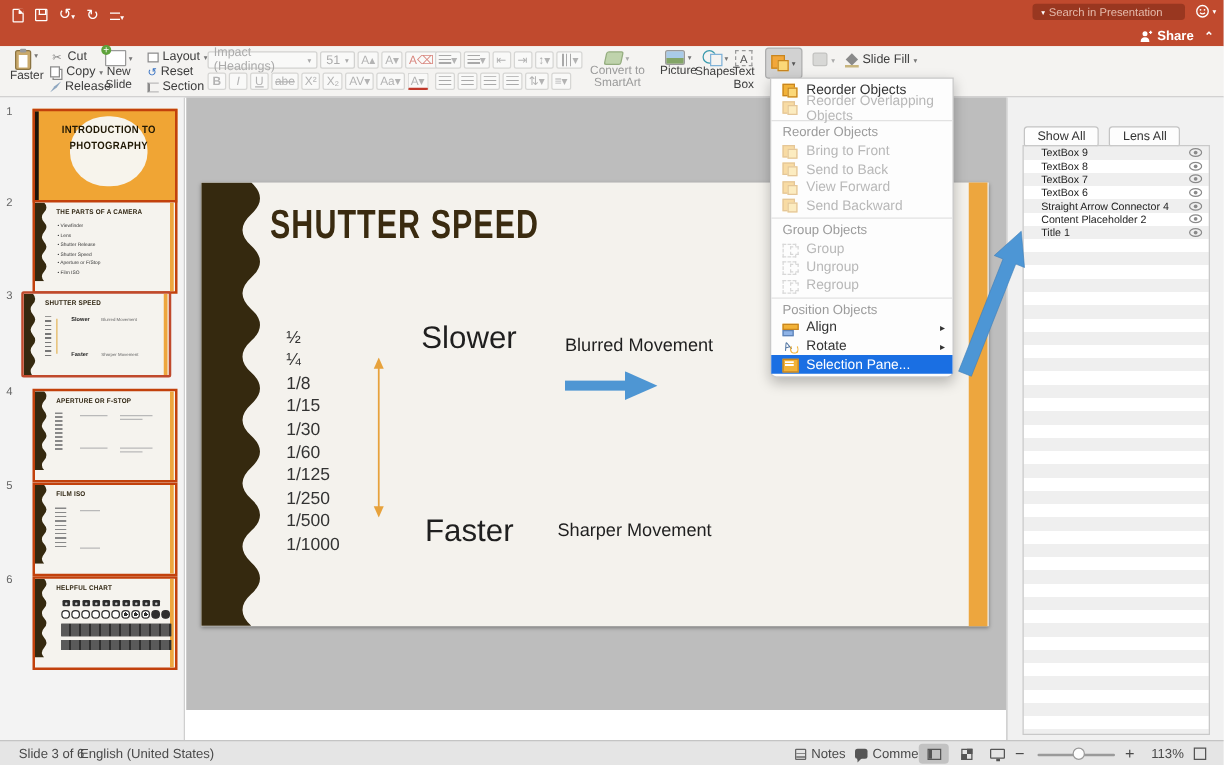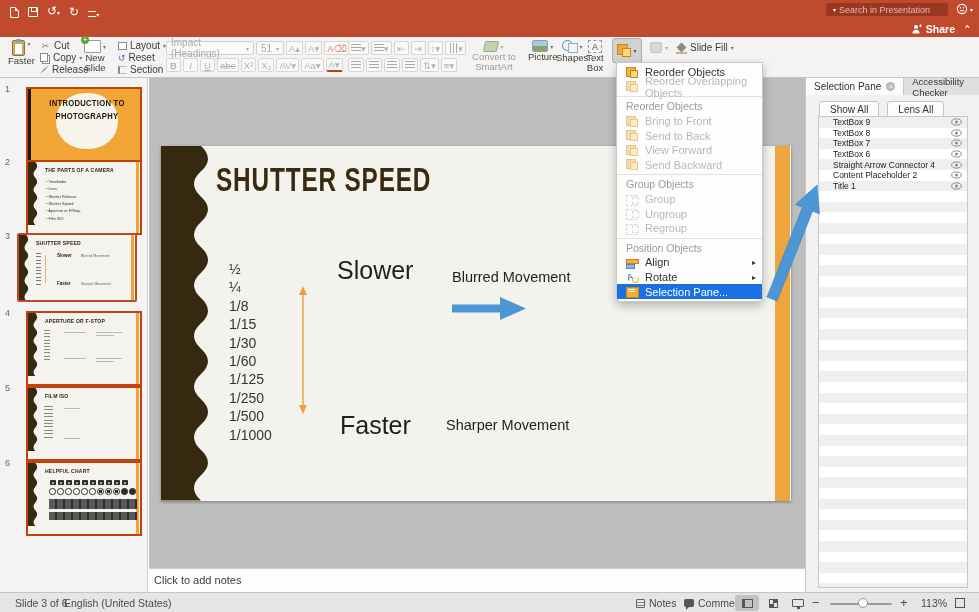--- a/index.html
+++ b/index.html
@@ -475,34 +475,22 @@
       <div class="blurred">Blurred Movement</div>
       <svg class="barrow" width="74" height="23">
         <rect x="0" y="7.5" width="50" height="8" fill="#4E96D3"></rect>
         <polygon points="48,0 74,11.5 48,23" fill="#4E96D3"></polygon>
       </svg>
       <div class="faster">Faster</div>
       <div class="sharper">Sharper Movement</div>
     </div>
   </div>
 
-  <div class="notesbar">
-    <span>Click to add notes</span>
-  </div>
 
   <div class="rightpanel">
-    <div class="sp-tabs">
-      <div class="sp-tab active">
-        <span>Selection Pane</span>
-        <span class="xcircle">×</span>
-      </div>
-      <div class="sp-tab idle">
-          <span>Accessibility Checker</span>
-        </div>
-    </div>
     <div class="sp-btns">
       <span class="sp-btn">Show All</span>
       <span class="sp-btn">Lens All</span>
     </div>
     <div class="sp-list">
       <div class="sp-row">
           <span>TextBox 9</span>
           <svg class="eye" width="11" height="8">
             <ellipse cx="5.5" cy="4" rx="4.8" ry="3.1" fill="none" stroke="#8a8a8a" stroke-width="1"></ellipse>
             <circle cx="5.5" cy="4" r="1.5" fill="#8a8a8a"></circle>

